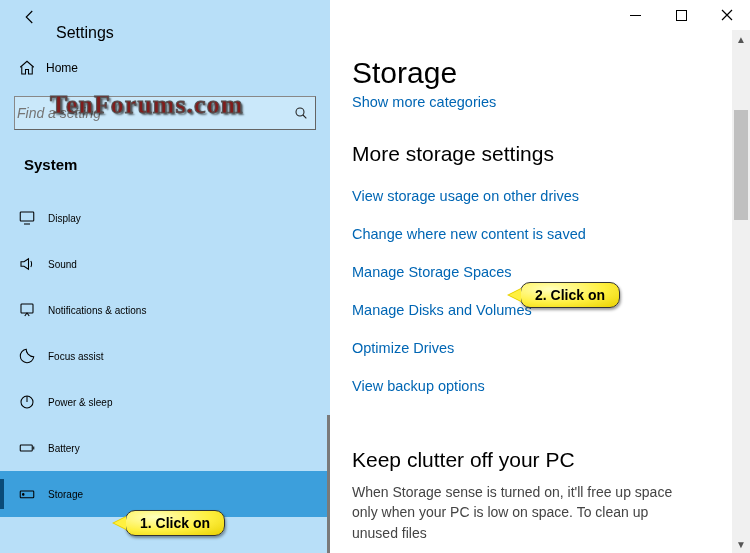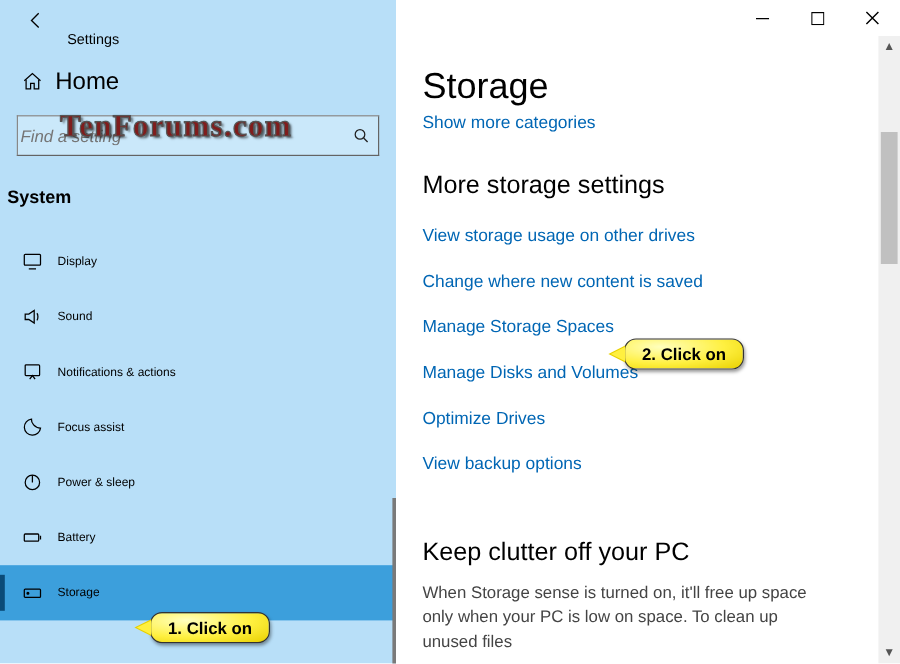--- a/index.html
+++ b/index.html
@@ -23,25 +23,25 @@
   .titlebar {
     height: 34px;
     display: flex; align-items: center;
     padding: 0 8px 0 16px;
   }
   .back-btn {
     width: 28px; height: 28px;
     display: flex; align-items: center; justify-content: center;
     cursor: pointer; font-size: 16px;
   }
-  .title { margin-left: 12px; font-size: 12px; margin-top: 32px; }
+  .title { margin-left: 12px; font-size: 16px; margin-top: 32px; }
   .home-row {
     display: flex; align-items: center;
     height: 40px; padding: 0 18px;
-    cursor: pointer; font-size: 20px;
+    cursor: pointer; font-size: 12px;
     margin-top: 14px;
   }
   .home-row .icon { width: 28px; display:flex; align-items:center;}
   .search-wrap { padding: 0 14px; margin-top: 8px; }
   .search {
     width: 100%;
     background: #cae8fa;
     border: 1px solid #646464;
     border-top-color:#888; border-left-color:#888;
     height: 34px;
@@ -51,21 +51,21 @@
     border: none; outline: none; background: transparent;
     width: calc(100% - 34px); height: 100%;
     padding: 0 2px; font-size: 14px; font-style: italic;
     color: #4a5a65;
   }
   .search .sicon {
     position: absolute; right: 6px; top: 50%; transform: translateY(-50%);
     color: #333;
   }
   .cat-label {
-    padding: 0 6px; margin-top: 26px; font-weight: 600; font-size: 15px;
+    padding: 0 24px; margin-top: 26px; font-weight: 600; font-size: 15px;
   }
   .nav {
     margin-top: 22px;
     flex: 1;
     position: relative;
   }
   .nav-item {
     display: flex; align-items: center;
     height: 46px; padding: 0 18px;
     cursor: pointer; font-size: 10px;

